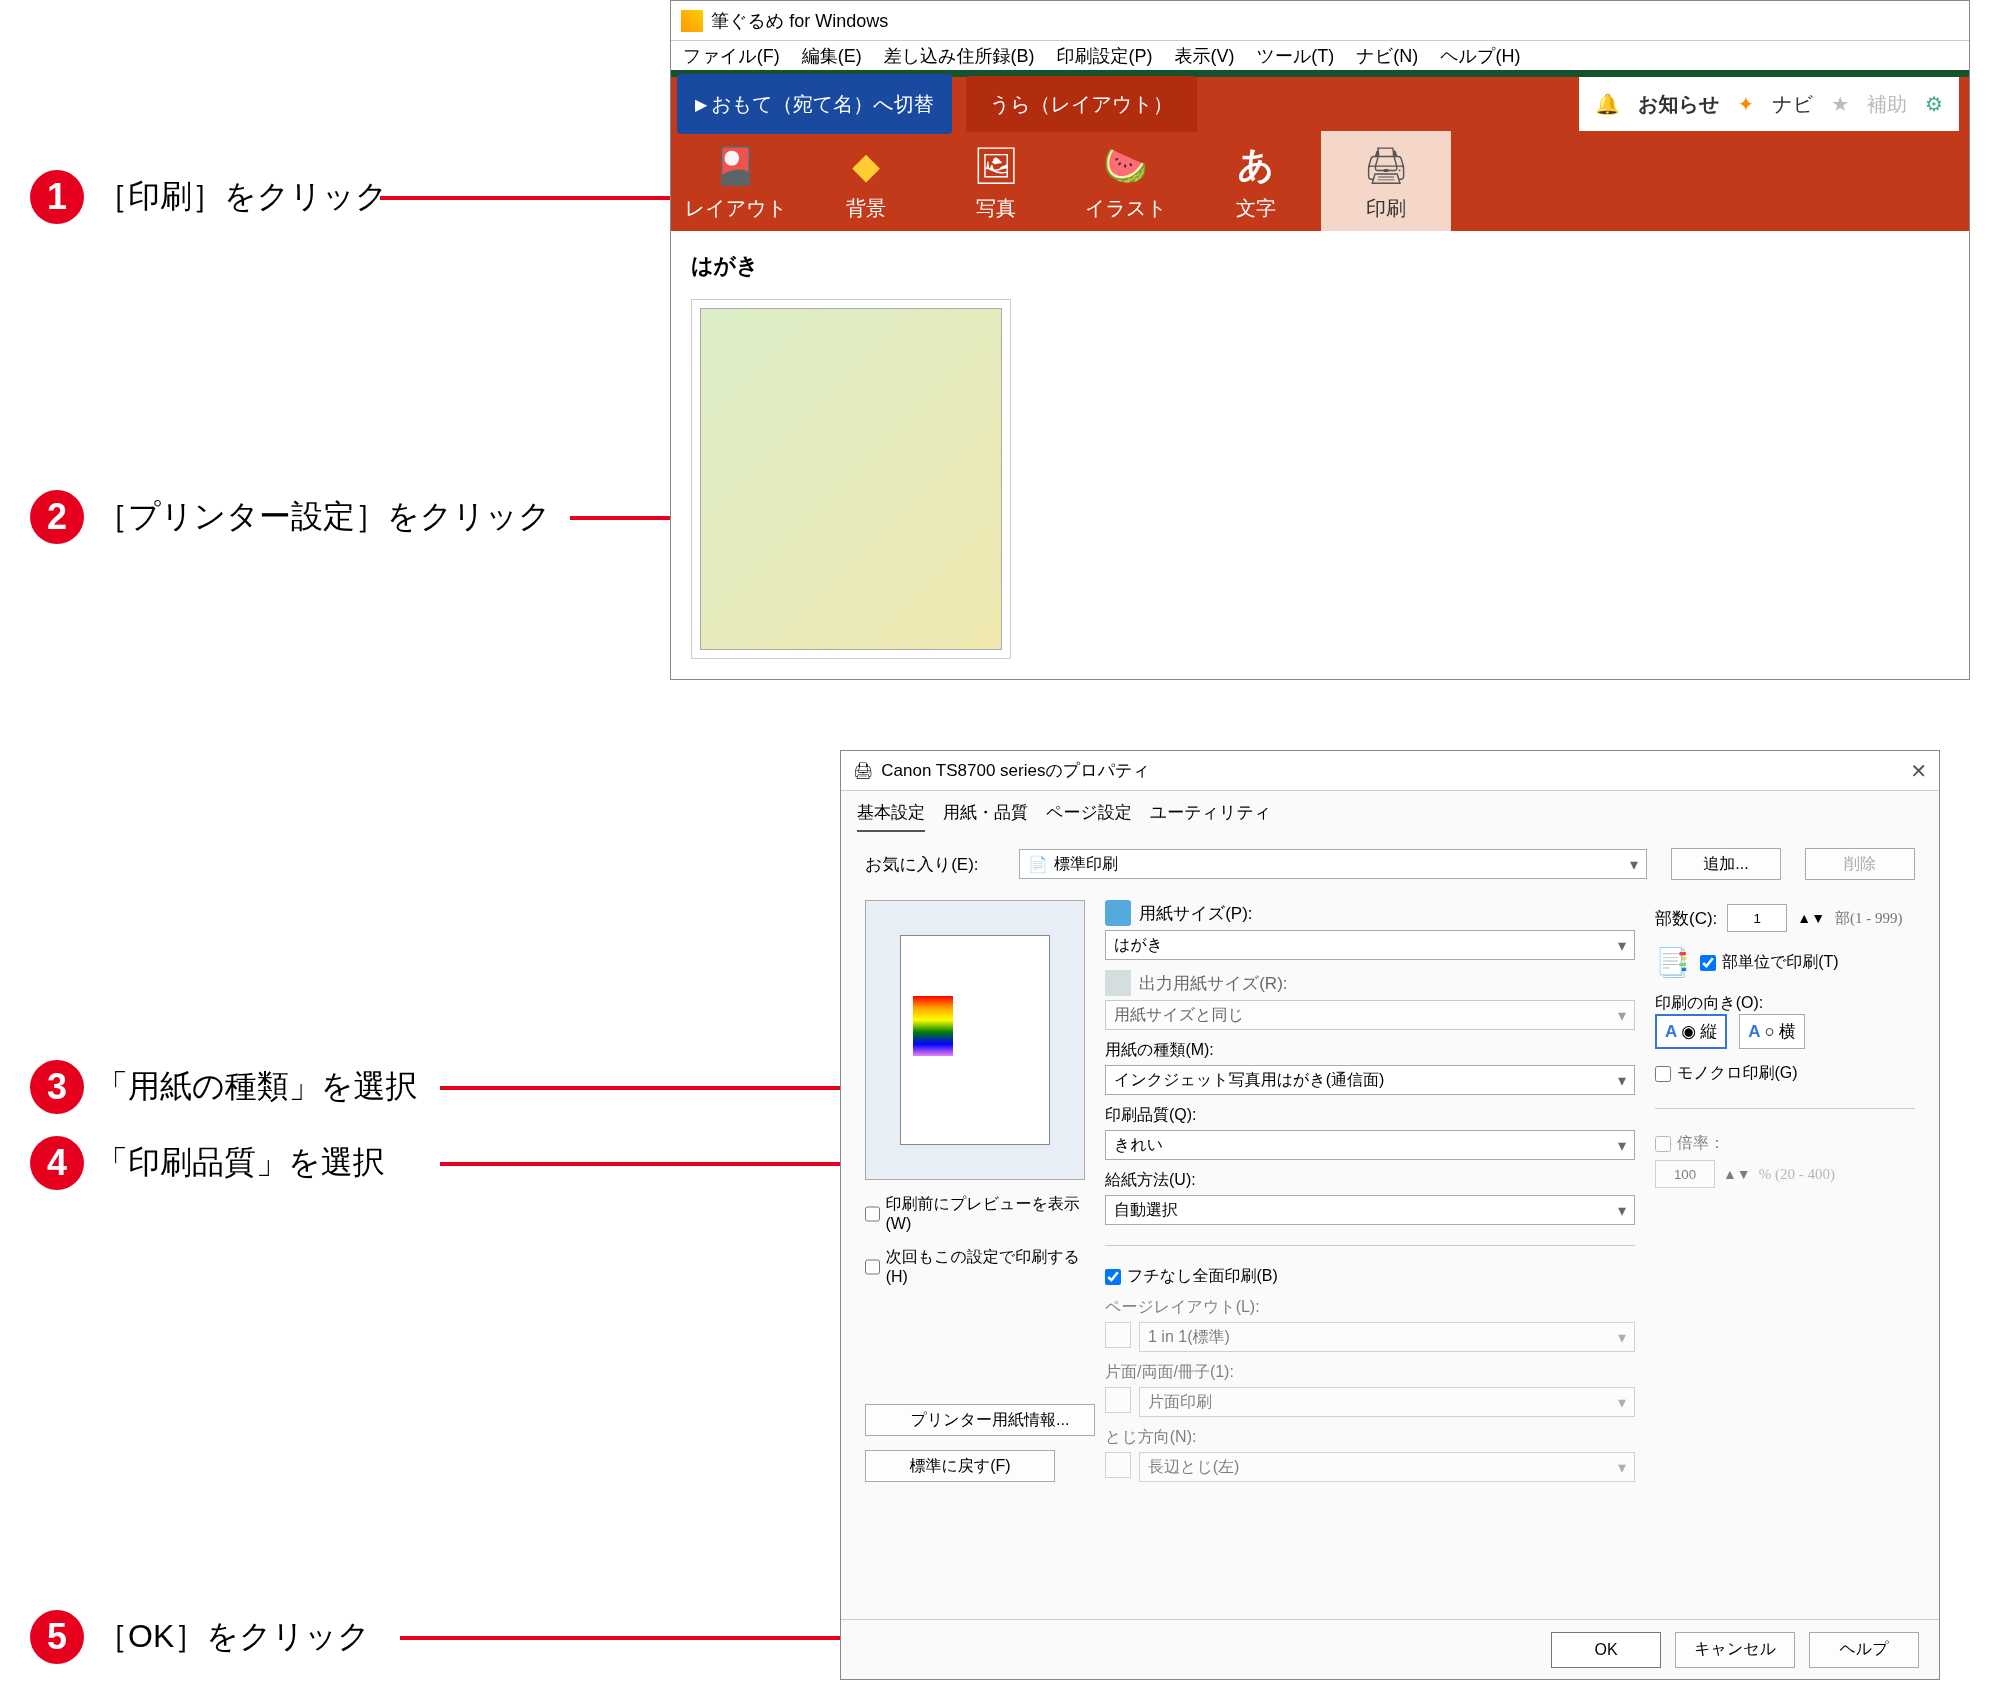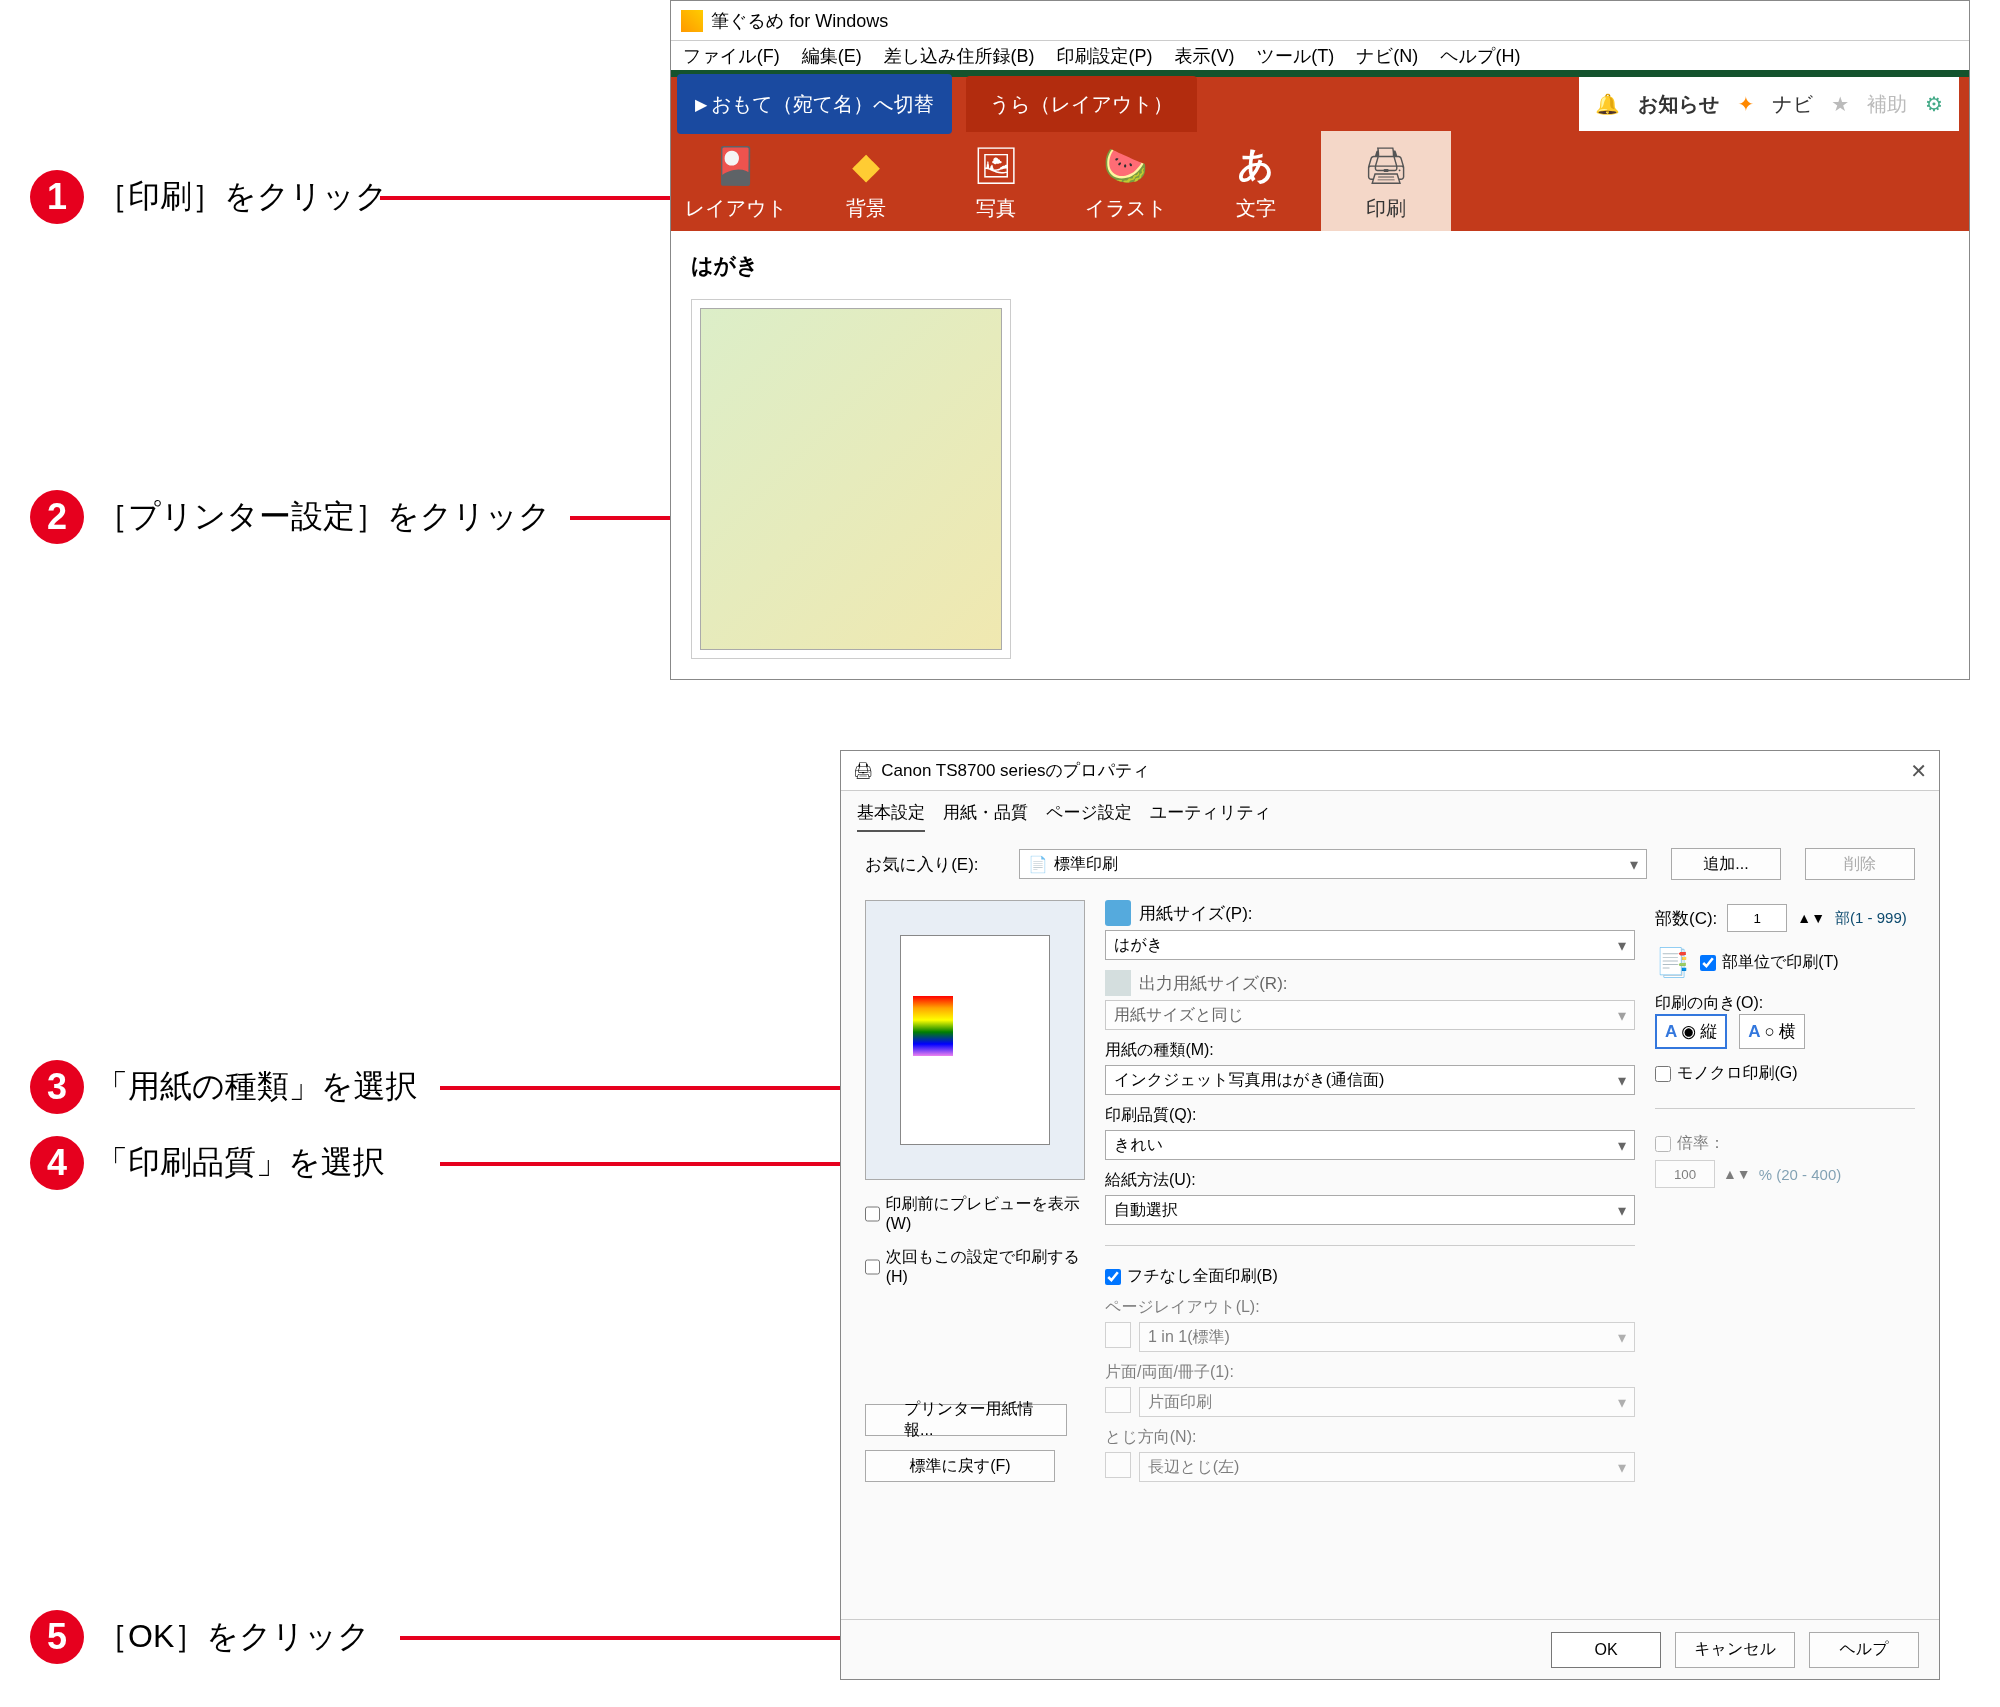--- a/index.html
+++ b/index.html
@@ -291,21 +291,21 @@
   .orient-opt{border:1px solid #aaa;padding:4px 8px;display:flex;align-items:center;gap:4px;background:#fff;}
   .orient-opt.sel{border:2px solid #37d;}
   hr.sep{border:none;border-top:1px solid #ccc;margin:10px 0;}
   .bottom-row {
     position:absolute;left:0;right:0;bottom:0;height:60px;
     border-top:1px solid #ccc;background:#fafafa;
     display:flex;align-items:center;justify-content:flex-end;
     gap:14px;padding:0 20px;
   }
   .bottom-row .btn{min-width:110px;height:36px;}
-  .lbl-small{font-size:15px;color:#0c4a6e;}
+  .lbl-small{font-size:15px;color:#737373;font-family:Liberation Serif, serif;}
   .inline-icon{display:inline-block;width:26px;height:26px;vertical-align:middle;}
 </style>
 </head>
 <body>
 
 <div class="step" style="left:30px;top:170px;">
   <span class="step-num">1</span>
   <span class="step-text">［印刷］をクリック</span>
 </div>
 <div class="step-line" style="left:380px;top:196px;width:970px;"></div>
@@ -439,21 +439,21 @@
         </div>
         <label class="chk">
           <input type="checkbox" style="">
           <span>印刷前にプレビューを表示(W)</span>
         </label>
         <label class="chk">
           <input type="checkbox" style="">
           <span>次回もこの設定で印刷する(H)</span>
         </label>
         <div style="flex:1;"></div>
-        <div class="btn" style="width:202px;padding-left:38px;">プリンター用紙情報...</div>
+        <div class="btn" style="width:230px;padding-left:38px;">プリンター用紙情報...</div>
         <div class="btn" style="width:190px;">標準に戻す(F)</div>
       </div>
 
       <div class="col-mid">
         <div class="field">
           <span style="display:flex;align-items:center;gap:8px;">
             <span class="inline-icon" style="background:#5ad;border-radius:3px;"></span>
             <span>用紙サイズ(P):</span>
           </span>
           <div class="combo">

